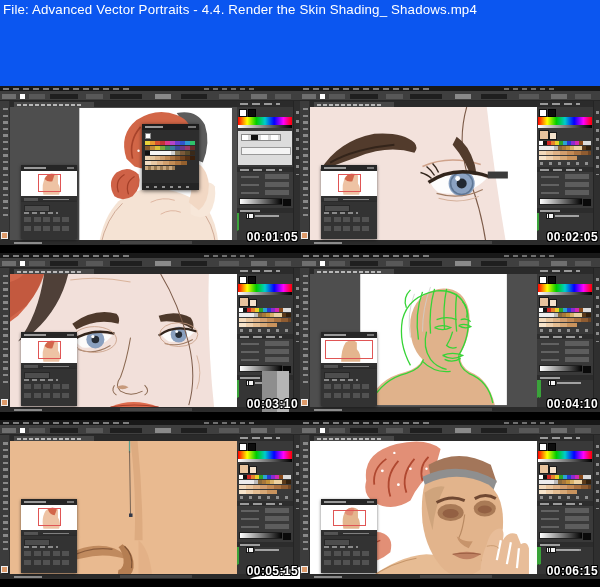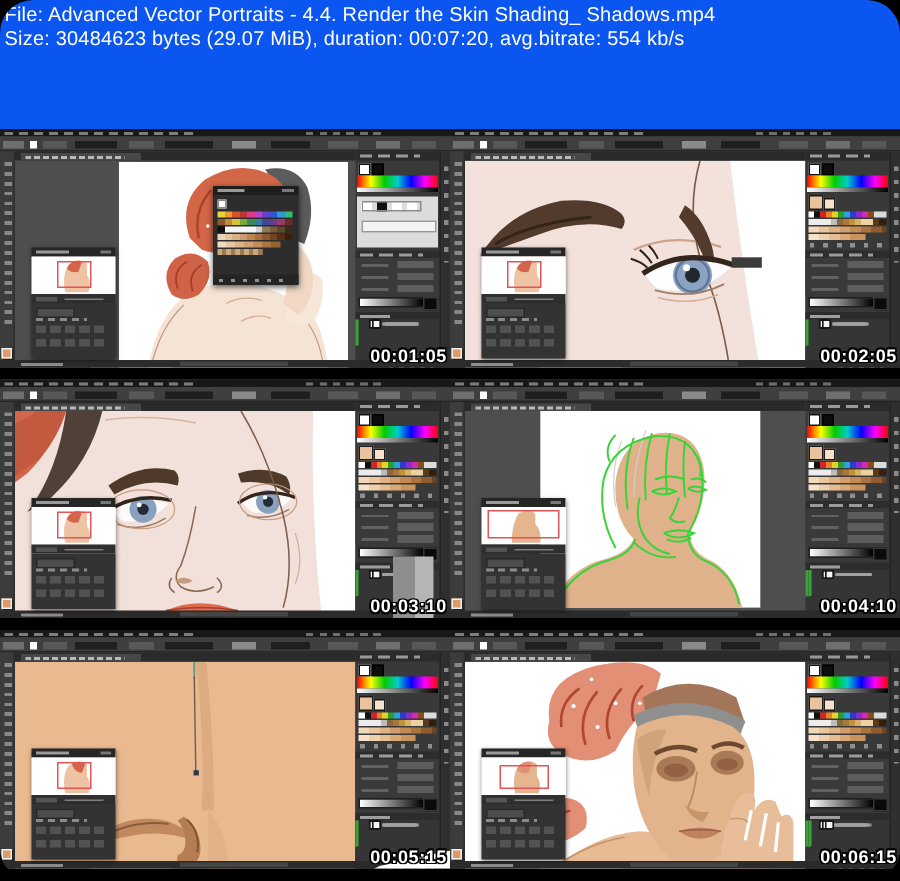--- a/index.html
+++ b/index.html
@@ -1,18 +1,18 @@
 <!DOCTYPE html>
 <html><head>
 <meta charset="utf-8">
 <style>
   * { margin:0; padding:0; box-sizing:border-box; }
   html,body { width:600px; height:587px; background:#000; }
   body { font-family:"Liberation Sans", sans-serif; }
-  .sheet { position:relative; width:600px; height:587px; overflow:hidden;border-radius:22px; }
+  .sheet { position:relative; width:600px; height:587px; overflow:hidden; }
 
   
   .header { position:absolute; top:0; left:0; width:600px; height:86px;
             background:#0b56f0; color:#fff; padding:2px 0 0 3px; }
   .header .line { font-size:13.3px; line-height:16.3px; white-space:nowrap;
                   letter-spacing:.15px; }
 
   
   .grid { position:absolute; top:86px; left:0; width:600px; height:501px;
           display:grid; grid-template-columns:300px 300px;
@@ -187,21 +187,20 @@
       text-shadow:-1px -1px 0 #000, 1px -1px 0 #000, -1px 1px 0 #000, 1px 1px 0 #000,
                   -1px 0 0 #000, 1px 0 0 #000, 0 -1px 0 #000, 0 1px 0 #000; }
 </style>
 </head>
 <body>
 
 <div class="sheet">
 
   <div class="header">
     <div class="line">File: Advanced Vector Portraits - 4.4. Render the Skin Shading_ Shadows.mp4</div>
-    <div class="line">Size: 30484623 bytes (29.07 MiB), duration: 00:07:20, avg.bitrate: 554 kb/s</div>
   </div>
 
   <div class="grid">
 
     <figure class="thumb t1 dock-a">
       <div class="menubar"></div>
       <div class="controlbar"></div>
       <div class="tabbar">
         <span class="tab-chip"></span>
       </div>

